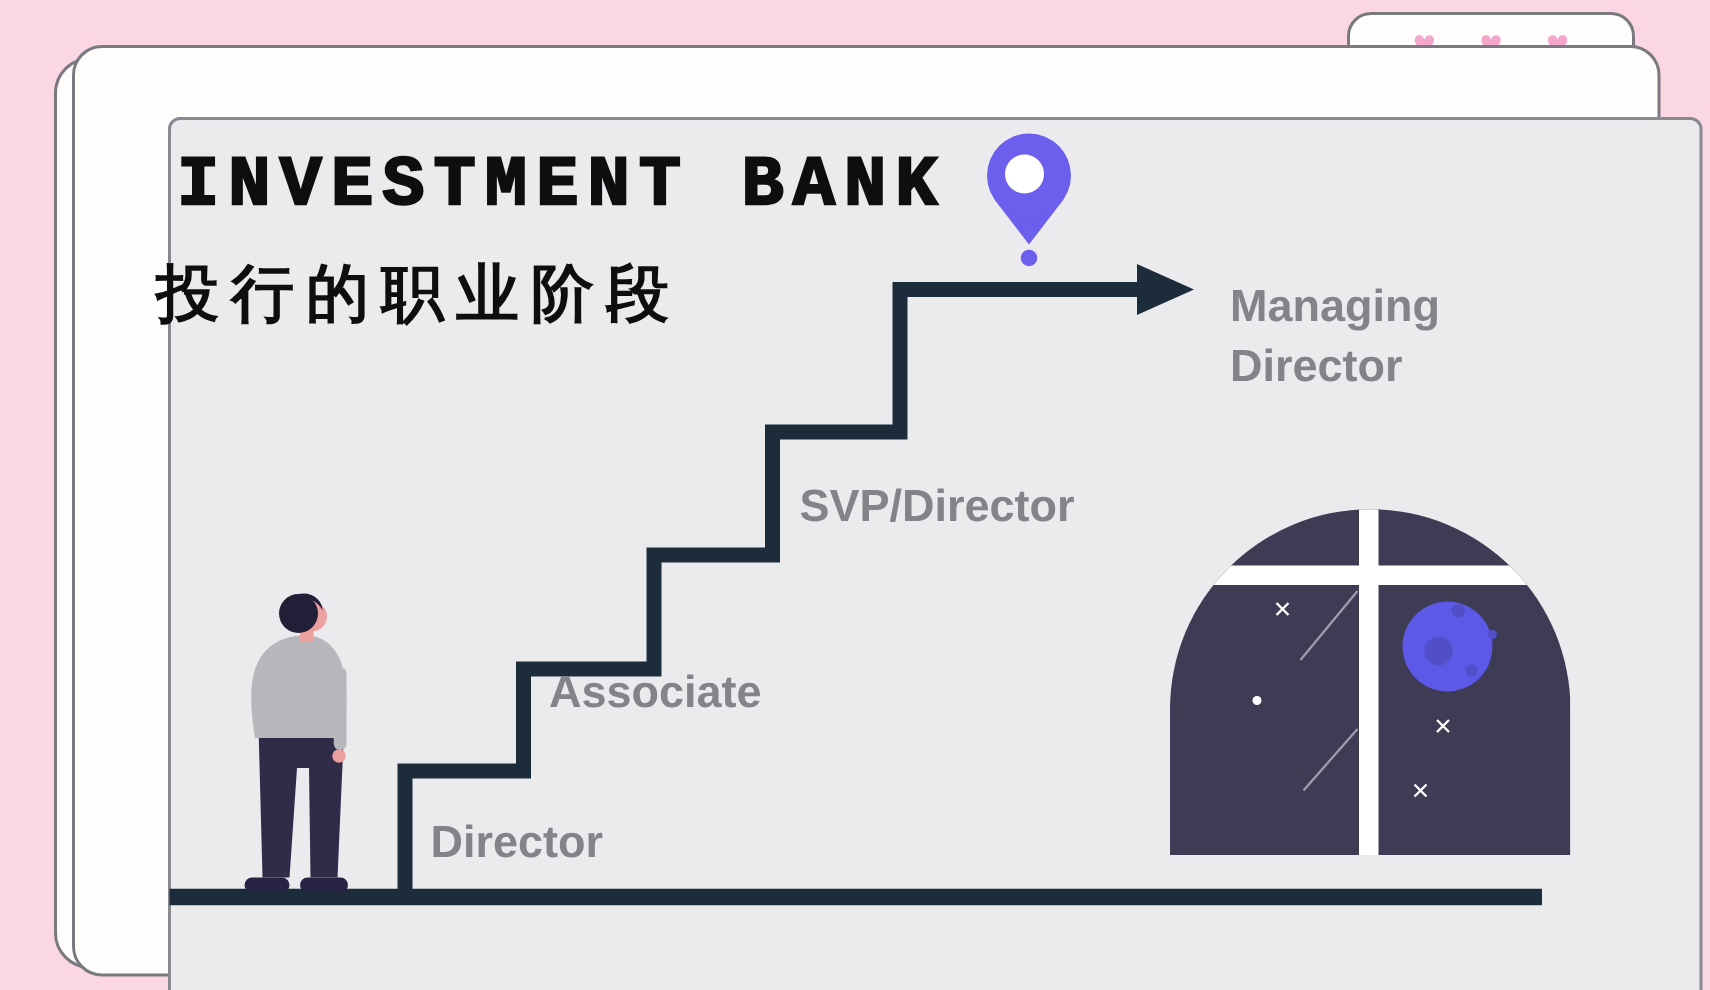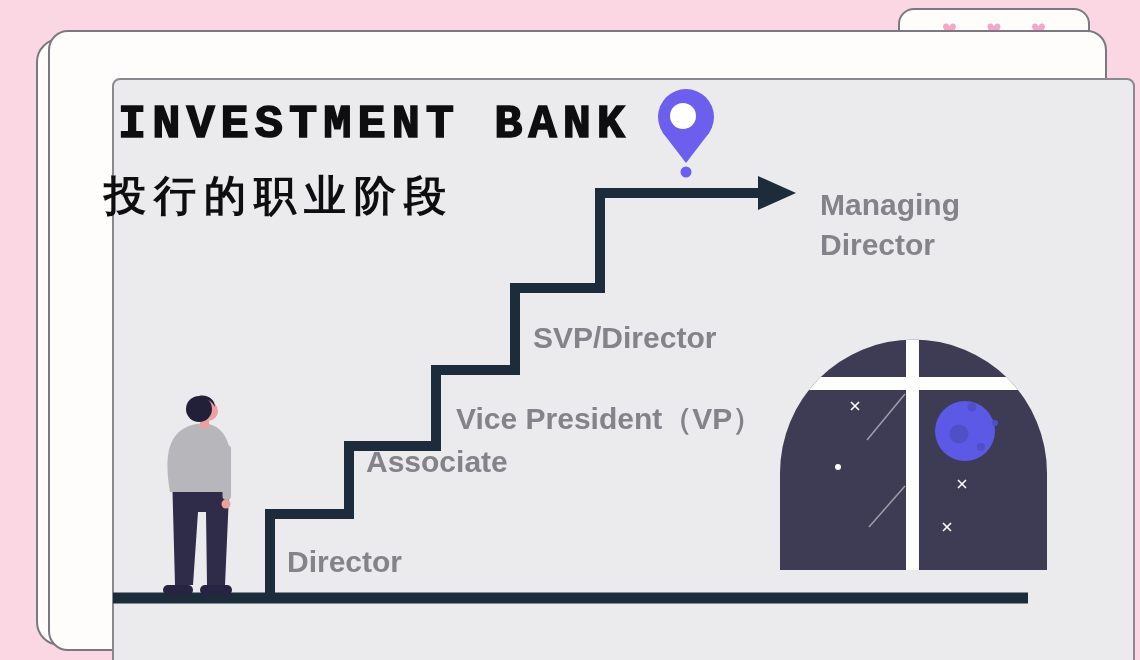--- a/index.html
+++ b/index.html
@@ -138,17 +138,16 @@
       <circle cx="226" cy="504" r="4.5" fill="#eda0a0"></circle>
       <rect x="200" y="418" width="9" height="10" fill="#eda0a0"></rect>
       <circle cx="208" cy="411" r="10" fill="#eda0a0"></circle>
       <circle cx="199" cy="409" r="13" fill="#221f38"></circle>
       <path d="M199 396 C208 394 215 400 215 407 C212 401 206 398 199 398 Z" fill="#221f38"></path>
     </g>
   </svg>
 
   <div class="stage-label lbl-analyst">Director</div>
   <div class="stage-label lbl-associate">Associate</div>
-  <div class="stage-label lbl-vp">Vice President（VP）</div>
   <div class="stage-label lbl-svp">SVP/Director</div>
   <div class="stage-label lbl-md">Managing Director</div>
 
 </div>
 
 </body></html>

